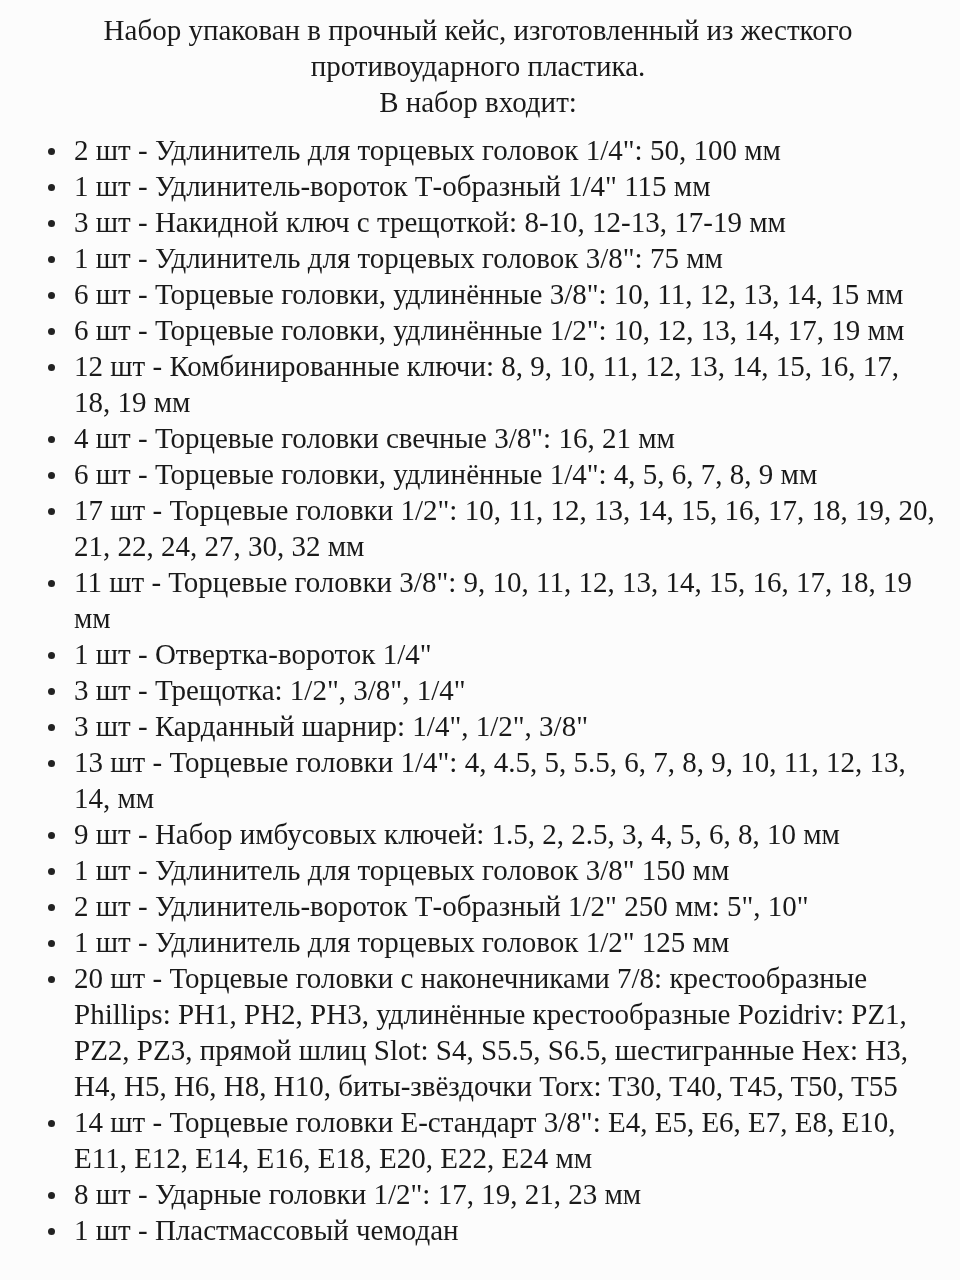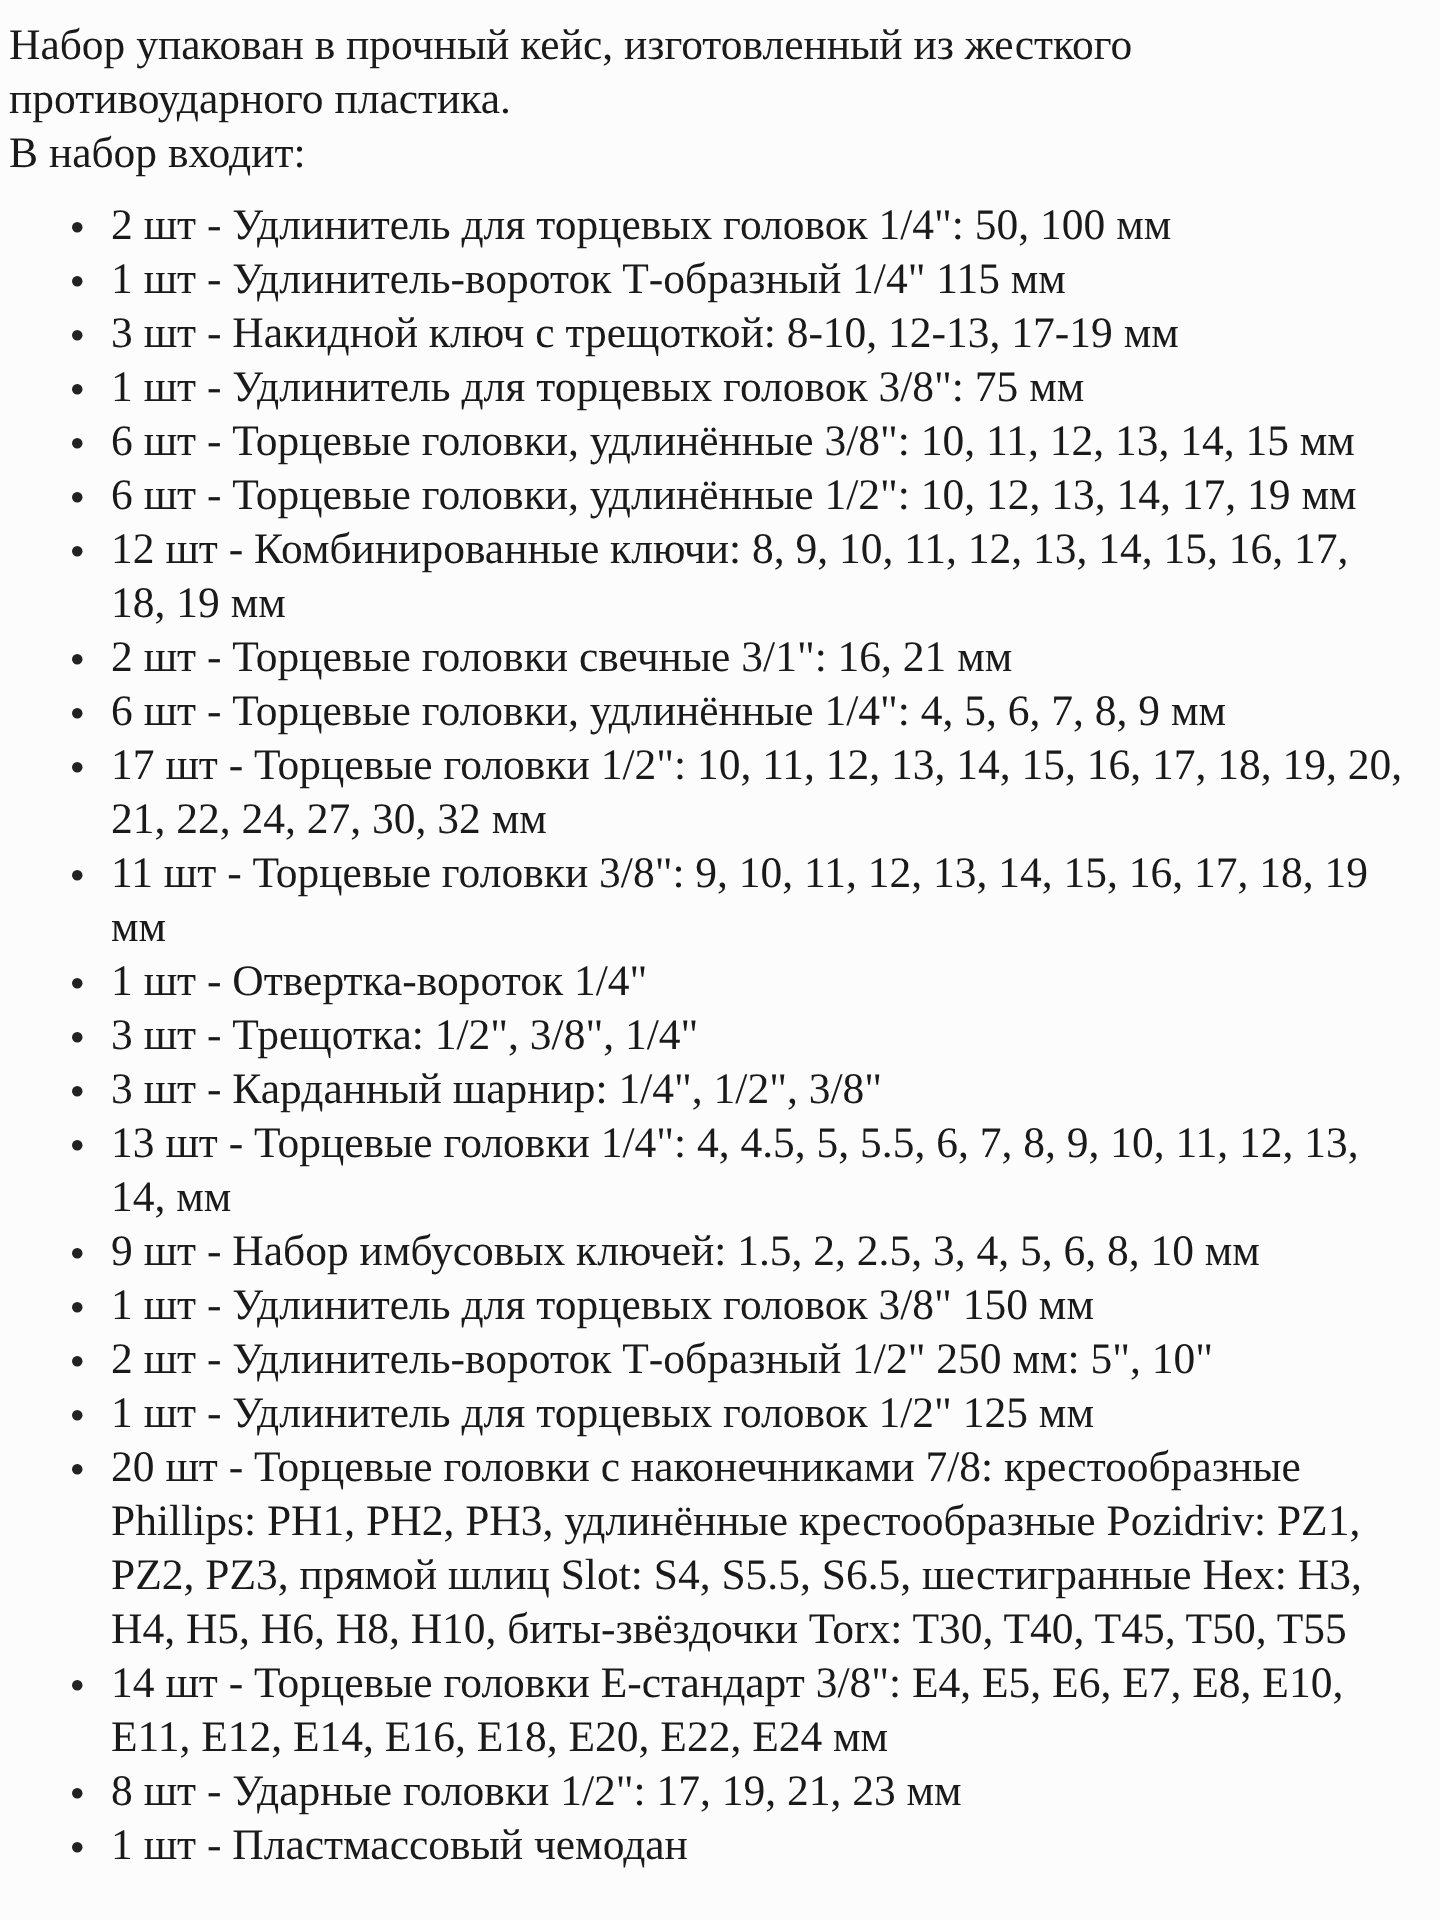--- a/index.html
+++ b/index.html
@@ -11,20 +11,21 @@
     color: #1a1a1a;
     font-family: "Liberation Serif", "DejaVu Serif", serif;
     font-size: 29px;
     line-height: 36px;
     padding: 12px 10px 0 6px;
     overflow: hidden;
   }
   .intro, .list-header {
     margin: 0;
     padding: 0;
+    text-align: center;
   }
   ul.items {
     margin: 12px;
     padding: 0;
     list-style: none;
   }
   ul.items li {
     position: relative;
     padding-left: 56px;
   }
@@ -46,21 +47,21 @@
   <p class="intro">Набор упакован в прочный кейс, изготовленный из жесткого противоударного пластика.</p>
   <p class="list-header">В набор входит:</p>
   <ul class="items">
     <li>2 шт - Удлинитель для торцевых головок 1/4": 50, 100 мм</li>
     <li>1 шт - Удлинитель-вороток Т-образный 1/4" 115 мм</li>
     <li>3 шт - Накидной ключ с трещоткой: 8-10, 12-13, 17-19 мм</li>
     <li>1 шт - Удлинитель для торцевых головок 3/8": 75 мм</li>
     <li>6 шт - Торцевые головки, удлинённые 3/8": 10, 11, 12, 13, 14, 15 мм</li>
     <li>6 шт - Торцевые головки, удлинённые 1/2": 10, 12, 13, 14, 17, 19 мм</li>
     <li>12 шт - Комбинированные ключи: 8, 9, 10, 11, 12, 13, 14, 15, 16, 17, 18, 19 мм</li>
-    <li>2 шт - Торцевые головки свечные 3/1": 16, 21 мм</li>
+    <li>4 шт - Торцевые головки свечные 3/8": 16, 21 мм</li>
     <li>6 шт - Торцевые головки, удлинённые 1/4": 4, 5, 6, 7, 8, 9 мм</li>
     <li>17 шт - Торцевые головки 1/2": 10, 11, 12, 13, 14, 15, 16, 17, 18, 19, 20, 21, 22, 24, 27, 30, 32 мм</li>
     <li>11 шт - Торцевые головки 3/8": 9, 10, 11, 12, 13, 14, 15, 16, 17, 18, 19 мм</li>
     <li>1 шт - Отвертка-вороток 1/4"</li>
     <li>3 шт - Трещотка: 1/2", 3/8", 1/4"</li>
     <li>3 шт - Карданный шарнир: 1/4", 1/2", 3/8"</li>
     <li>13 шт - Торцевые головки 1/4": 4, 4.5, 5, 5.5, 6, 7, 8, 9, 10, 11, 12, 13, 14, мм</li>
     <li>9 шт - Набор имбусовых ключей: 1.5, 2, 2.5, 3, 4, 5, 6, 8, 10 мм</li>
     <li>1 шт - Удлинитель для торцевых головок 3/8" 150 мм</li>
     <li>2 шт - Удлинитель-вороток Т-образный 1/2" 250 мм: 5", 10"</li>

